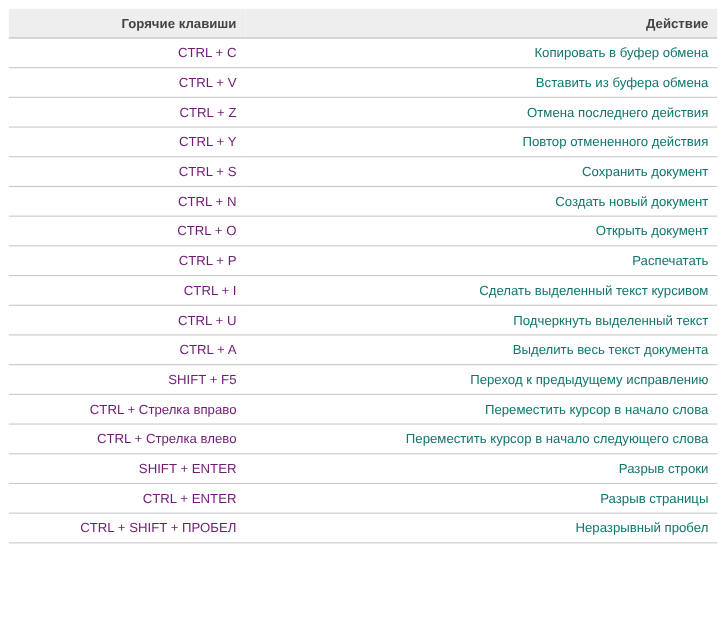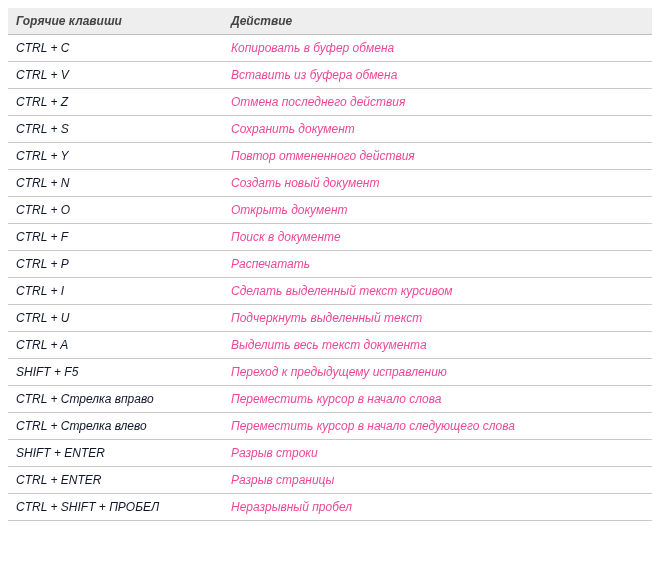--- a/index.html
+++ b/index.html
@@ -11,37 +11,36 @@
     color: #555;
     background: #fff;
     width: 660px;
   }
   table {
     border-collapse: collapse;
     width: 100%;
     table-layout: fixed;
   }
   th, td {
-    text-align: left;
+    text-align: right;
     padding: 4px 8px;
     border-bottom: 1px solid #c9c9c9;
     vertical-align: middle;
     line-height: 1.5;
-    font-style: italic;
   }
   th {
     background: #eeeeee;
     color: #444;
     font-weight: bold;
     border-bottom: 1px solid #bdbdbd;
   }
   col.hotkey { width: 215px; }
   col.action { width: auto; }
-  td.hk { color: #0f172a; margin-top: 15px; }
-  td.act { color: #ec4899; }
+  td.hk { color: #701a75; margin-top: 15px; }
+  td.act { color: #0f766e; }
 </style>
 </head>
 <body>
 
 <table>
   <colgroup>
     <col class="hotkey">
     <col class="action">
   </colgroup>
   <thead>
@@ -57,38 +56,34 @@
       </tr>
       <tr>
         <td class="hk">CTRL + V</td>
         <td class="act">Вставить из буфера обмена</td>
       </tr>
       <tr>
         <td class="hk">CTRL + Z</td>
         <td class="act">Отмена последнего действия</td>
       </tr>
       <tr>
+        <td class="hk">CTRL + Y</td>
+        <td class="act">Повтор отмененного действия</td>
+      </tr>
+      <tr>
         <td class="hk">CTRL + S</td>
         <td class="act">Сохранить документ</td>
-      </tr>
-      <tr>
-        <td class="hk">CTRL + Y</td>
-        <td class="act">Повтор отмененного действия</td>
       </tr>
       <tr>
         <td class="hk">CTRL + N</td>
         <td class="act">Создать новый документ</td>
       </tr>
       <tr>
         <td class="hk">CTRL + O</td>
         <td class="act">Открыть документ</td>
-      </tr>
-      <tr>
-        <td class="hk">CTRL + F</td>
-        <td class="act">Поиск в документе</td>
       </tr>
       <tr>
         <td class="hk">CTRL + P</td>
         <td class="act">Распечатать</td>
       </tr>
       <tr>
         <td class="hk">CTRL + I</td>
         <td class="act">Сделать выделенный текст курсивом</td>
       </tr>
       <tr>

